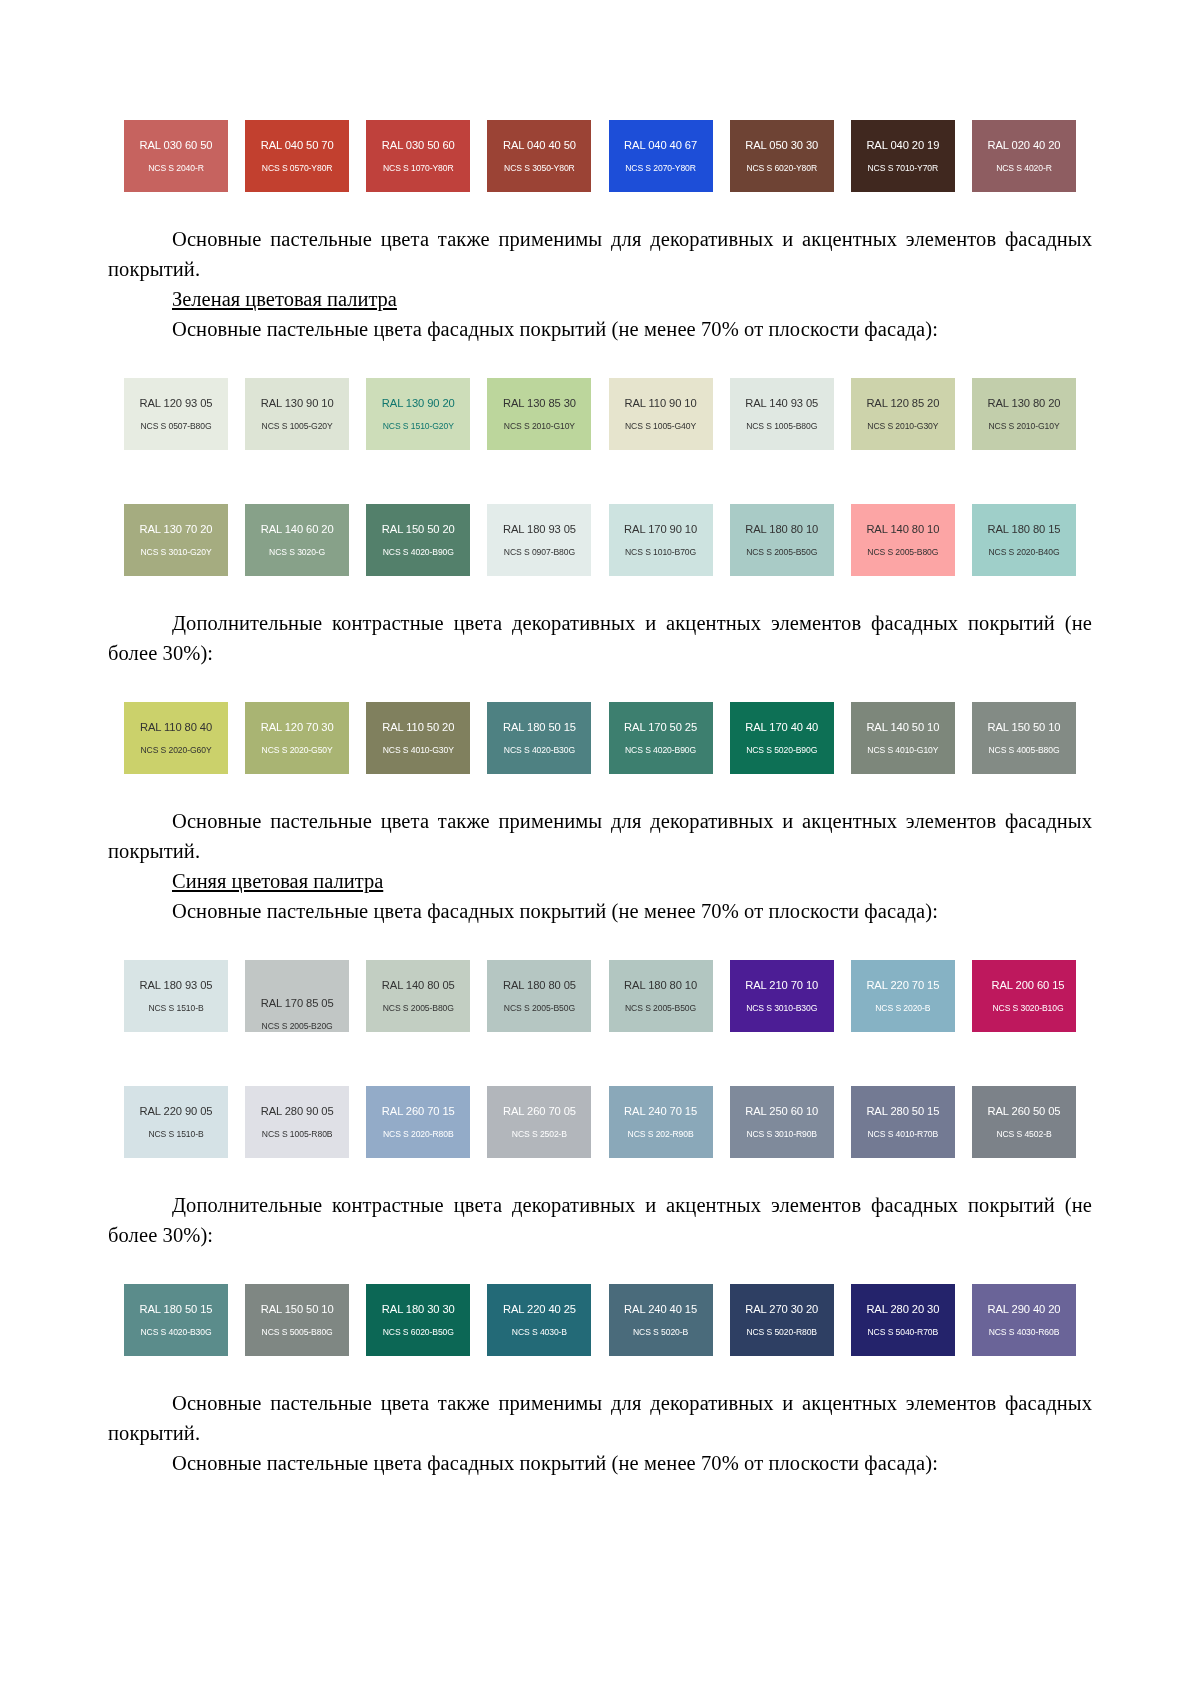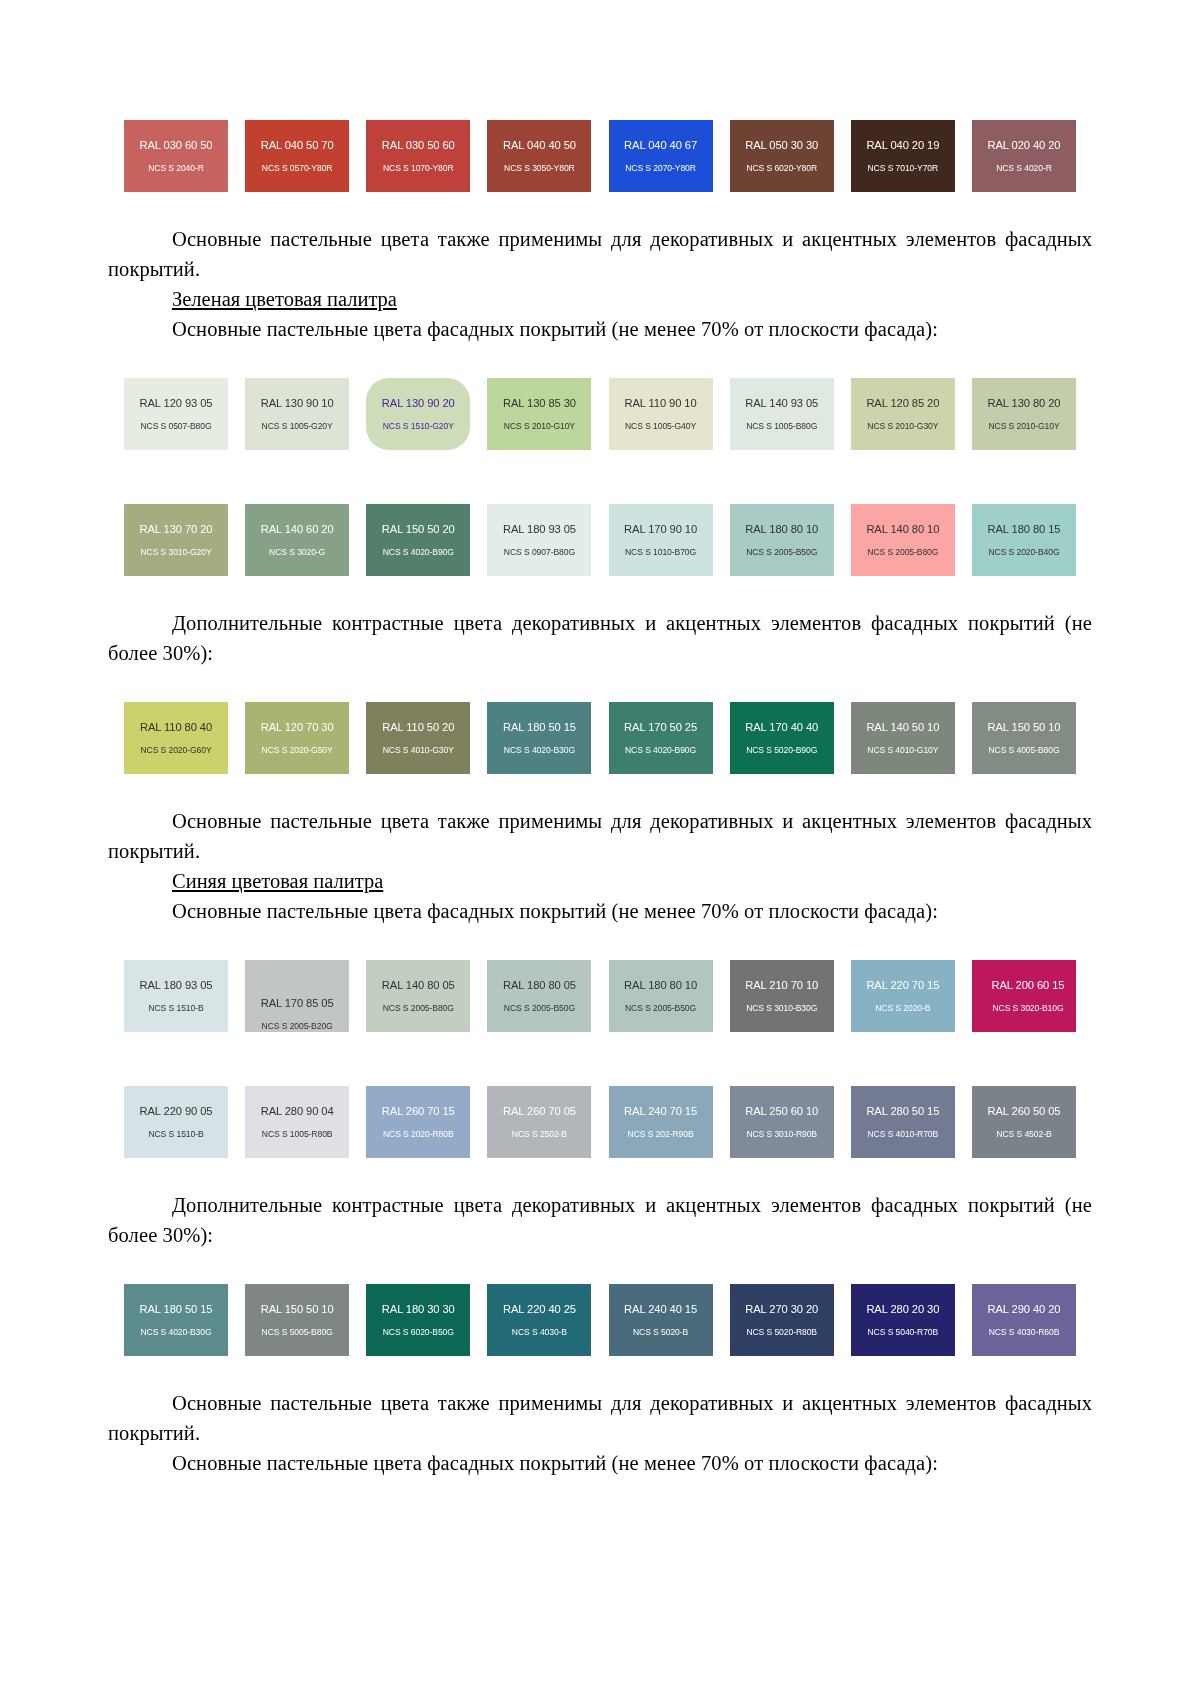--- a/index.html
+++ b/index.html
@@ -132,21 +132,21 @@
 
     <div class="swatch-row">
         <div class="swatch" style="background: rgb(231, 236, 226); color: rgb(51, 51, 51);">
           <div class="ral">RAL 120 93 05</div>
           <div class="ncs">NCS S 0507-B80G</div>
         </div>
         <div class="swatch" style="background: rgb(221, 228, 213); color: rgb(51, 51, 51);">
           <div class="ral">RAL 130 90 10</div>
           <div class="ncs">NCS S 1005-G20Y</div>
         </div>
-        <div class="swatch" style="background: rgb(205, 221, 185); color: #4c1d95; border-radius: 23px;">
+        <div class="swatch" style="background: rgb(205, 221, 185); color: #0f766e;">
           <div class="ral">RAL 130 90 20</div>
           <div class="ncs">NCS S 1510-G20Y</div>
         </div>
         <div class="swatch" style="background: rgb(188, 214, 156); color: rgb(51, 51, 51);">
           <div class="ral">RAL 130 85 30</div>
           <div class="ncs">NCS S 2010-G10Y</div>
         </div>
         <div class="swatch" style="background: rgb(230, 228, 205); color: rgb(51, 51, 51);">
           <div class="ral">RAL 110 90 10</div>
           <div class="ncs">NCS S 1005-G40Y</div>
@@ -267,21 +267,21 @@
           <div class="ncs">NCS S 2005-B80G</div>
         </div>
         <div class="swatch" style="background: rgb(181, 198, 194); color: rgb(51, 51, 51);">
           <div class="ral">RAL 180 80 05</div>
           <div class="ncs">NCS S 2005-B50G</div>
         </div>
         <div class="swatch" style="background: rgb(178, 198, 193); color: rgb(51, 51, 51);">
           <div class="ral">RAL 180 80 10</div>
           <div class="ncs">NCS S 2005-B50G</div>
         </div>
-        <div class="swatch" style="background: #737373; color: rgb(255, 255, 255); text-align: right;">
+        <div class="swatch" style="background: #4c1d95; color: rgb(255, 255, 255); text-align: right;">
           <div class="ral">RAL 210 70 10</div>
           <div class="ncs">NCS S 3010-B30G</div>
         </div>
         <div class="swatch" style="background: rgb(134, 178, 196); color: rgb(255, 255, 255);">
           <div class="ral">RAL 220 70 15</div>
           <div class="ncs">NCS S 2020-B</div>
         </div>
         <div class="swatch" style="background: #be185d; color: rgb(255, 255, 255); padding-left: 8px;">
           <div class="ral">RAL 200 60 15</div>
           <div class="ncs">NCS S 3020-B10G</div>
@@ -289,21 +289,21 @@
       </div>
 
     <div class="row-gap-md"></div>
 
     <div class="swatch-row">
         <div class="swatch" style="background: rgb(213, 226, 230); color: rgb(51, 51, 51);">
           <div class="ral">RAL 220 90 05</div>
           <div class="ncs">NCS S 1510-B</div>
         </div>
         <div class="swatch" style="background: rgb(223, 224, 230); color: rgb(51, 51, 51);">
-          <div class="ral">RAL 280 90 04</div>
+          <div class="ral">RAL 280 90 05</div>
           <div class="ncs">NCS S 1005-R80B</div>
         </div>
         <div class="swatch" style="background: rgb(147, 171, 200); color: rgb(255, 255, 255);">
           <div class="ral">RAL 260 70 15</div>
           <div class="ncs">NCS S 2020-R80B</div>
         </div>
         <div class="swatch" style="background: rgb(178, 182, 187); color: rgb(255, 255, 255);">
           <div class="ral">RAL 260 70 05</div>
           <div class="ncs">NCS S 2502-B</div>
         </div>

